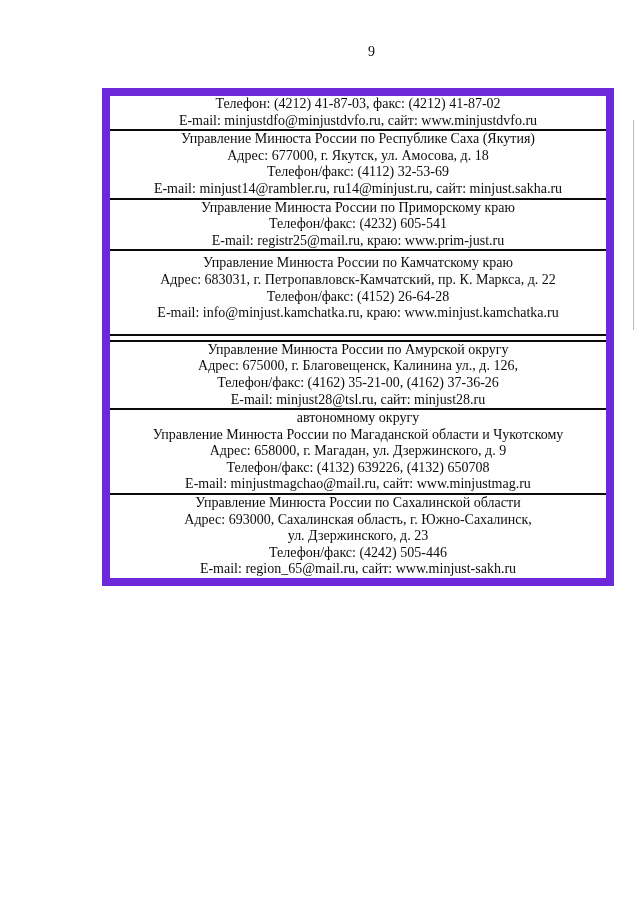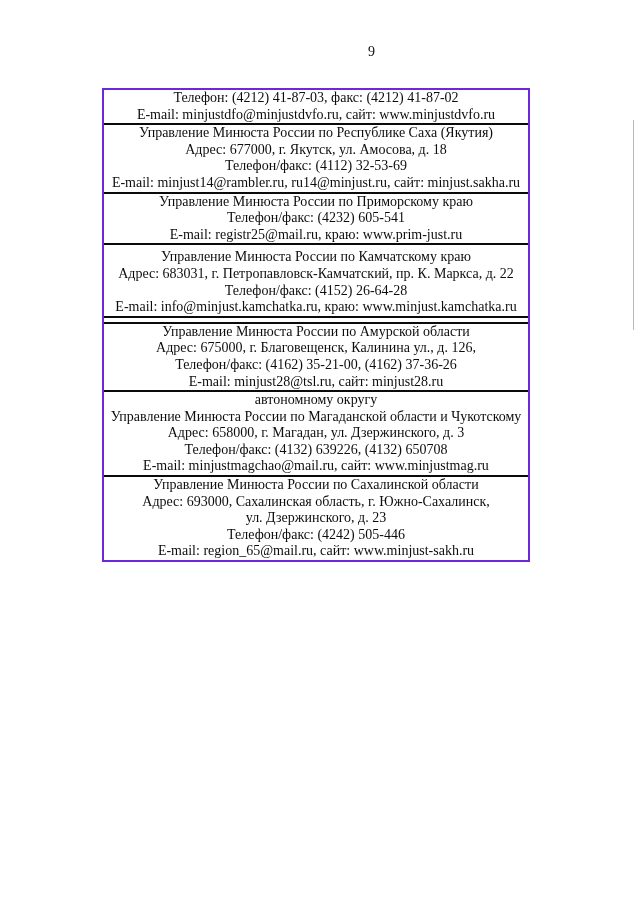--- a/index.html
+++ b/index.html
@@ -20,34 +20,34 @@
     position: absolute;
     top: 44px;
     left: 368px;
     font-size: 14px;
     line-height: 16px;
   }
   .contacts-table {
     position: absolute;
     top: 88px;
     left: 102px;
-    width: 428px;
+    width: 512px;
     box-sizing: border-box;
-    border: 2px solid #6d28d9;
+    border: 8px solid #6d28d9;
   }
   .row {
     border-bottom: 2px solid #0a0a0a;
     padding: 0 2px;
   }
   .row:last-child {
     border-bottom: none;
   }
   .row.tall {
     padding-top: 4px;
-    padding-bottom: 0;
+    padding-bottom: 12px;
   }
   .spacer-row {
     height: 4px;
     border-bottom: 2px solid #0a0a0a;
   }
   .line {
     font-size: 14px;
     line-height: 16.6px;
     text-align: center;
     white-space: nowrap;
@@ -85,29 +85,29 @@
         <div class="line">E-mail: registr25@mail.ru, краю: www.prim-just.ru</div>
       </div>
       <div class="row tall">
         <div class="line">Управление Минюста России по Камчатскому краю</div>
         <div class="line">Адрес: 683031, г. Петропавловск-Камчатский, пр. К. Маркса, д. 22</div>
         <div class="line">Телефон/факс: (4152) 26-64-28</div>
         <div class="line">E-mail: info@minjust.kamchatka.ru, краю: www.minjust.kamchatka.ru</div>
       </div>
       <div class="spacer-row"></div>
       <div class="row">
-        <div class="line">Управление Минюста России по Амурской области</div>
+        <div class="line">Управление Минюста России по Амурской округу</div>
         <div class="line">Адрес: 675000, г. Благовещенск, Калинина ул., д. 126,</div>
         <div class="line">Телефон/факс: (4162) 35-21-00, (4162) 37-36-26</div>
         <div class="line">E-mail: minjust28@tsl.ru, сайт: minjust28.ru</div>
       </div>
       <div class="row">
         <div class="line">автономному округу</div>
         <div class="line">Управление Минюста России по Магаданской области и Чукотскому</div>
-        <div class="line">Адрес: 658000, г. Магадан, ул. Дзержинского, д. 3</div>
+        <div class="line">Адрес: 658000, г. Магадан, ул. Дзержинского, д. 9</div>
         <div class="line">Телефон/факс: (4132) 639226, (4132) 650708</div>
         <div class="line">E-mail: minjustmagchao@mail.ru, сайт: www.minjustmag.ru</div>
       </div>
       <div class="row">
         <div class="line">Управление Минюста России по Сахалинской области</div>
         <div class="line">Адрес: 693000, Сахалинская область, г. Южно-Сахалинск,</div>
         <div class="line">ул. Дзержинского, д. 23</div>
         <div class="line">Телефон/факс: (4242) 505-446</div>
         <div class="line">E-mail: region_65@mail.ru, сайт: www.minjust-sakh.ru</div>
       </div>

